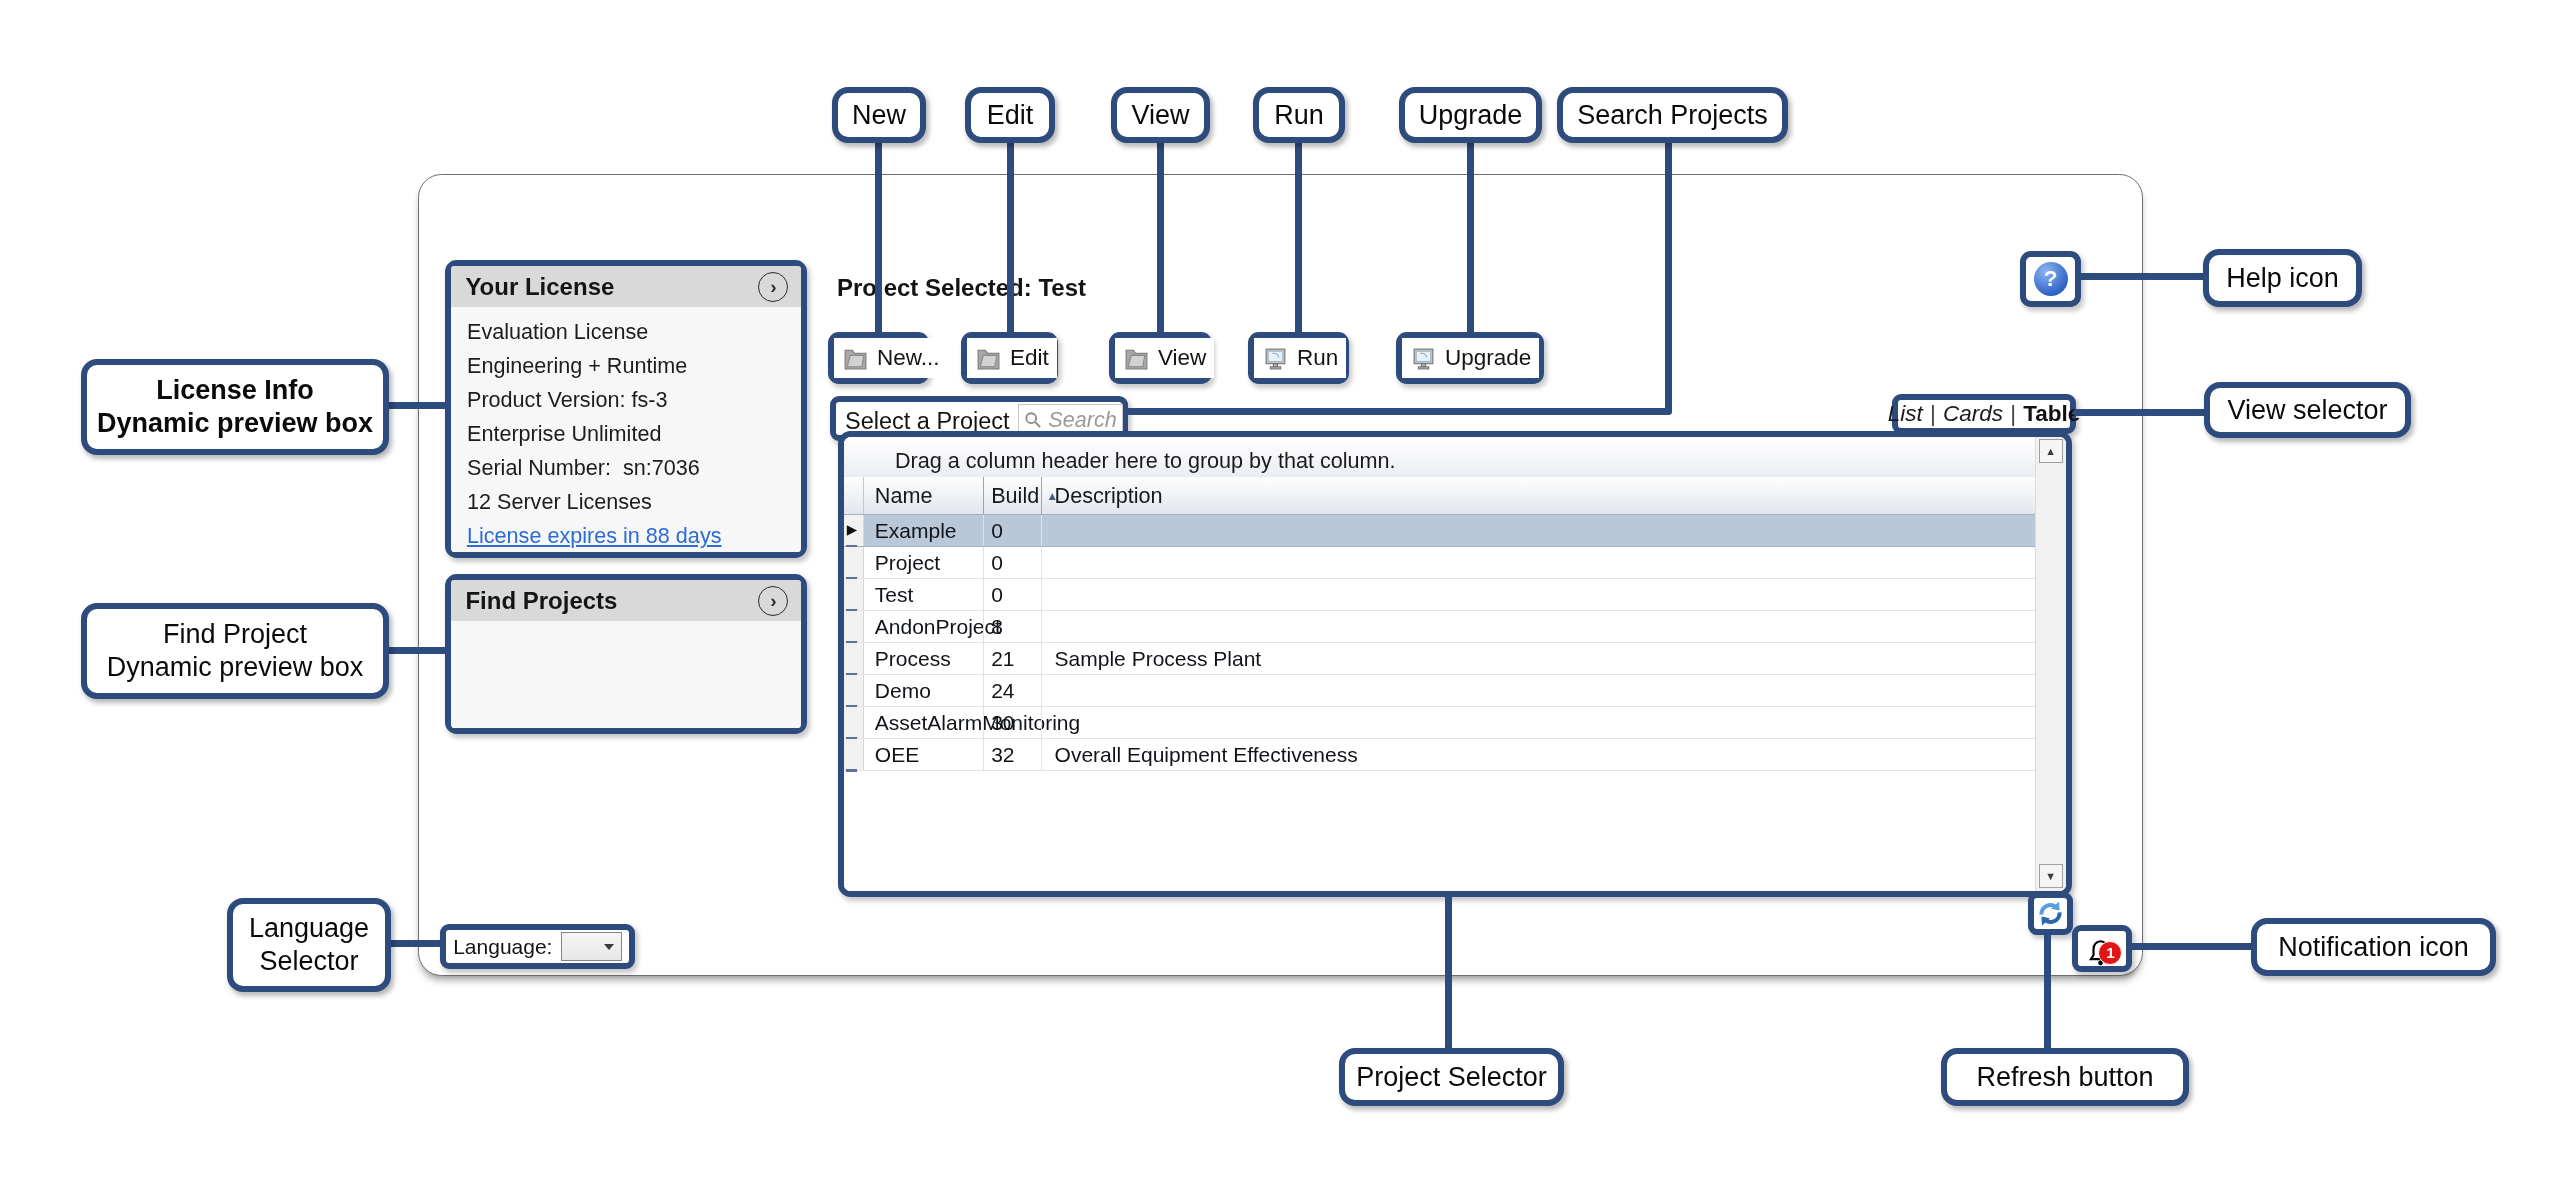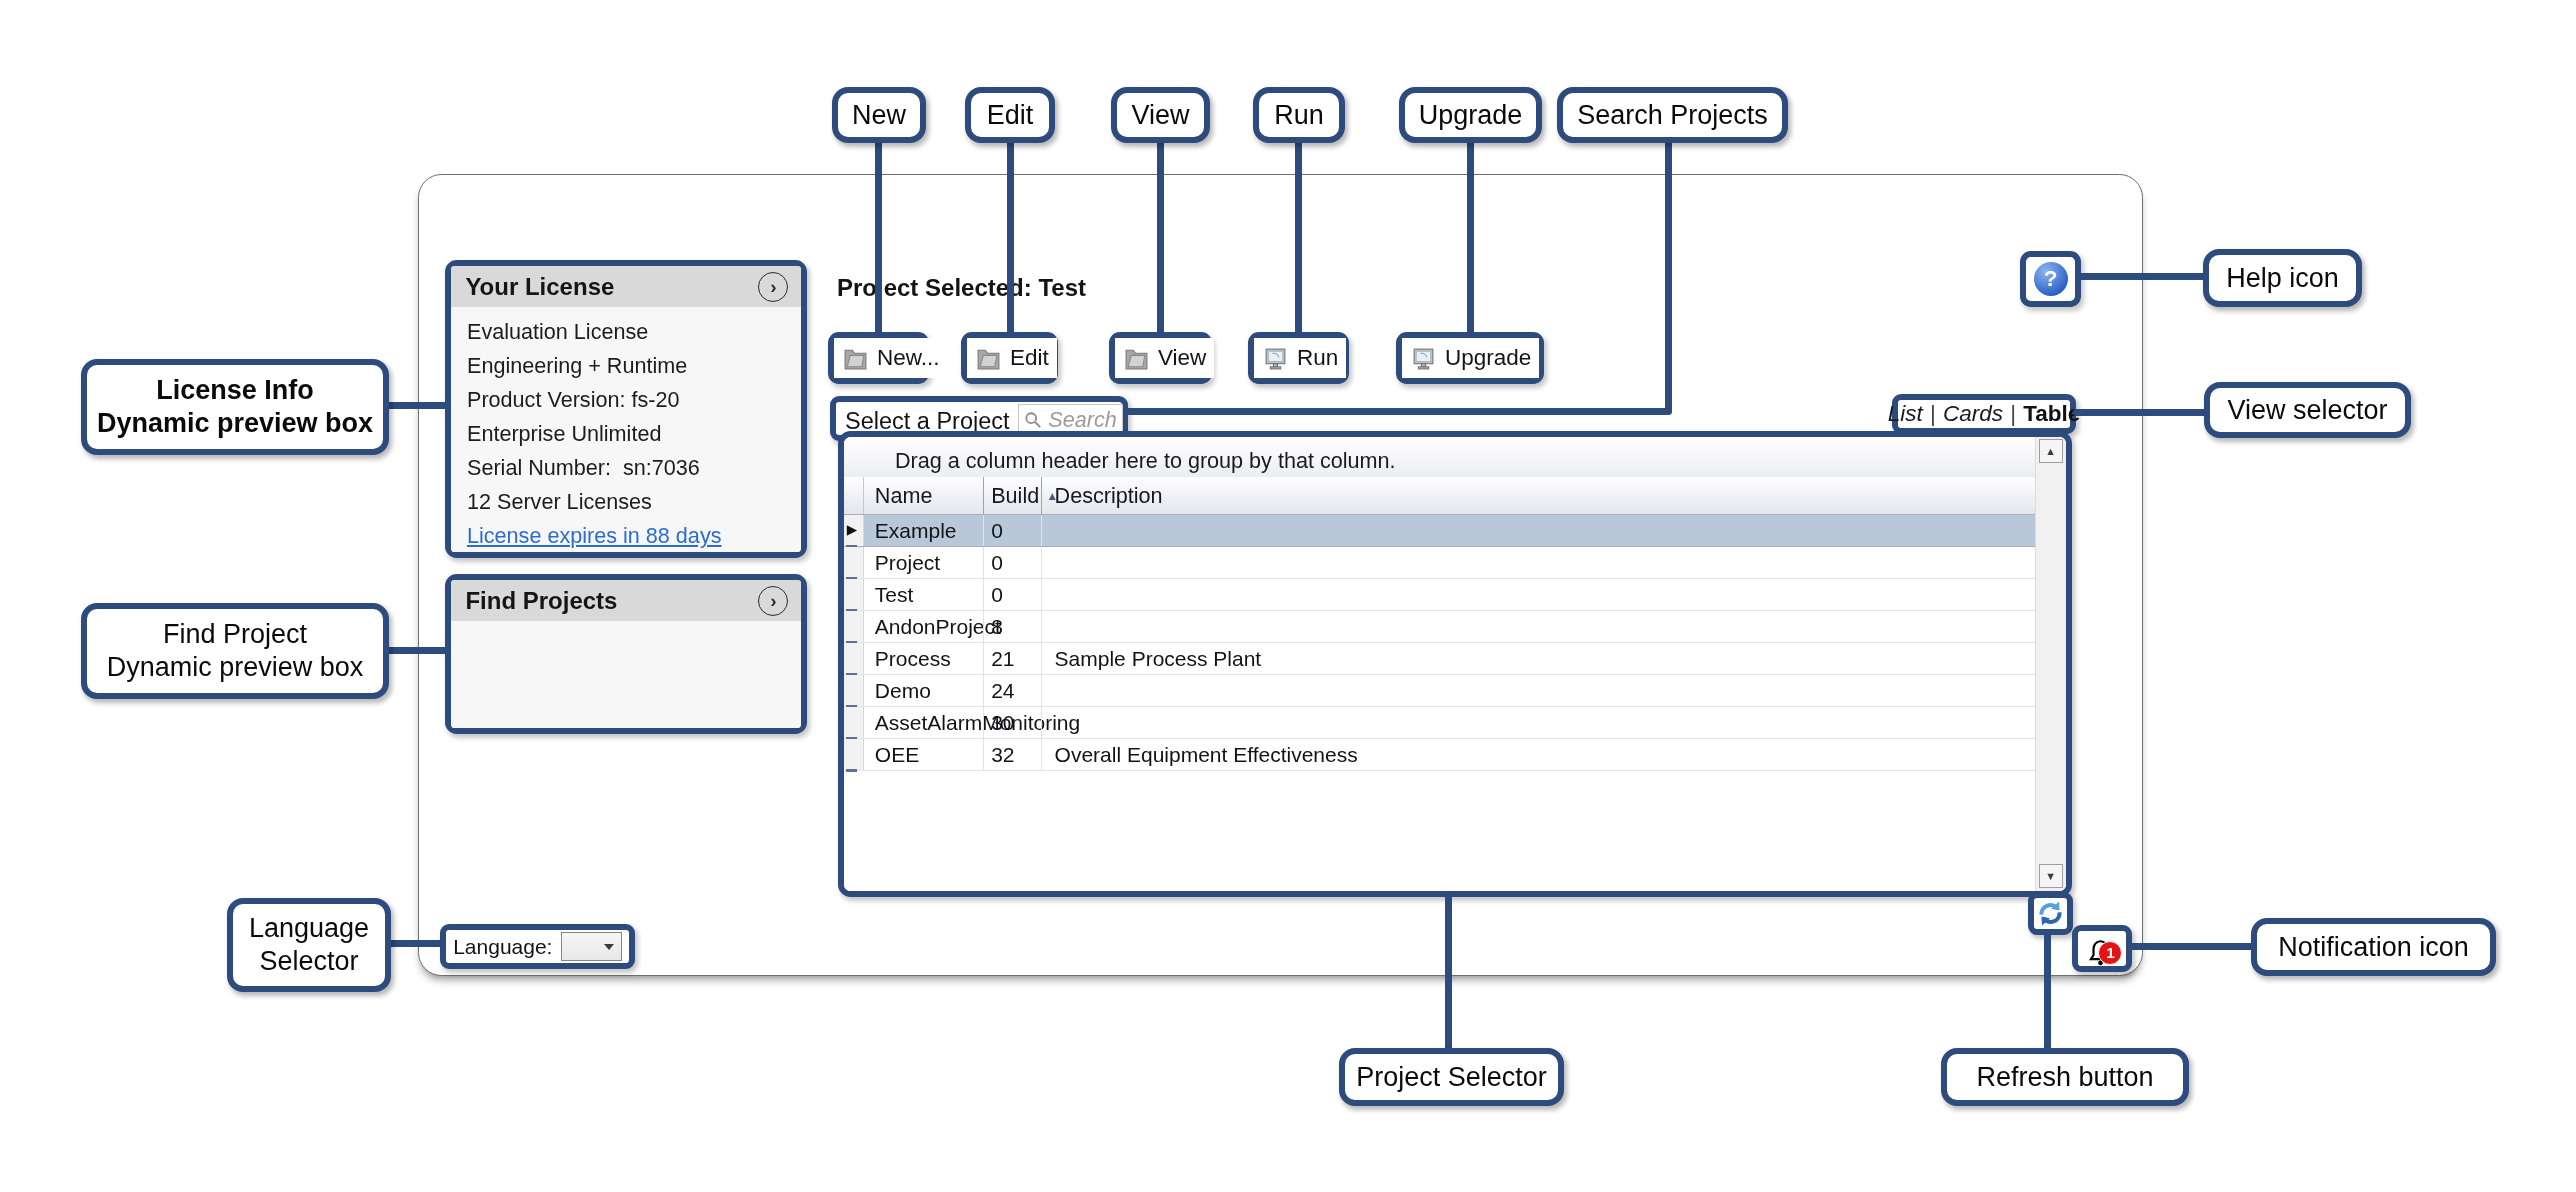--- a/index.html
+++ b/index.html
@@ -151,21 +151,21 @@
 
   <div class="ann" style="left:26px; top:85px; width:362px; height:298px;">
     <div class="panel-inner">
       <div class="panel-header">
         <span>Your License</span>
         <span class="chev-circle">›</span>
       </div>
       <div class="panel-body">
         <div class="item">Evaluation License</div>
         <div class="item">Engineering + Runtime</div>
-        <div class="item">Product Version: fs-20</div>
+        <div class="item">Product Version: fs-3</div>
         <div class="item">Enterprise Unlimited</div>
         <div class="item">Serial Number:  sn:7036</div>
         <div class="item">12 Server Licenses</div>
         <div class="item link">License expires in 88 days</div>
       </div>
     </div>
   </div>
 
   <div class="ann" style="left:26px; top:399px; width:362px; height:160px;">
     <div class="panel-inner">

